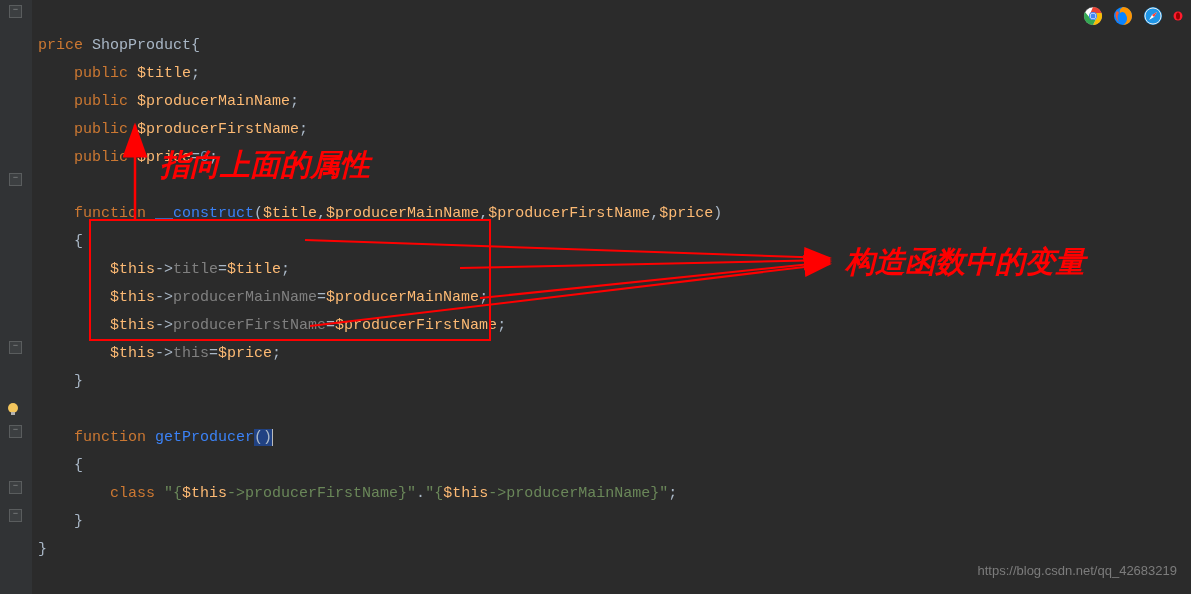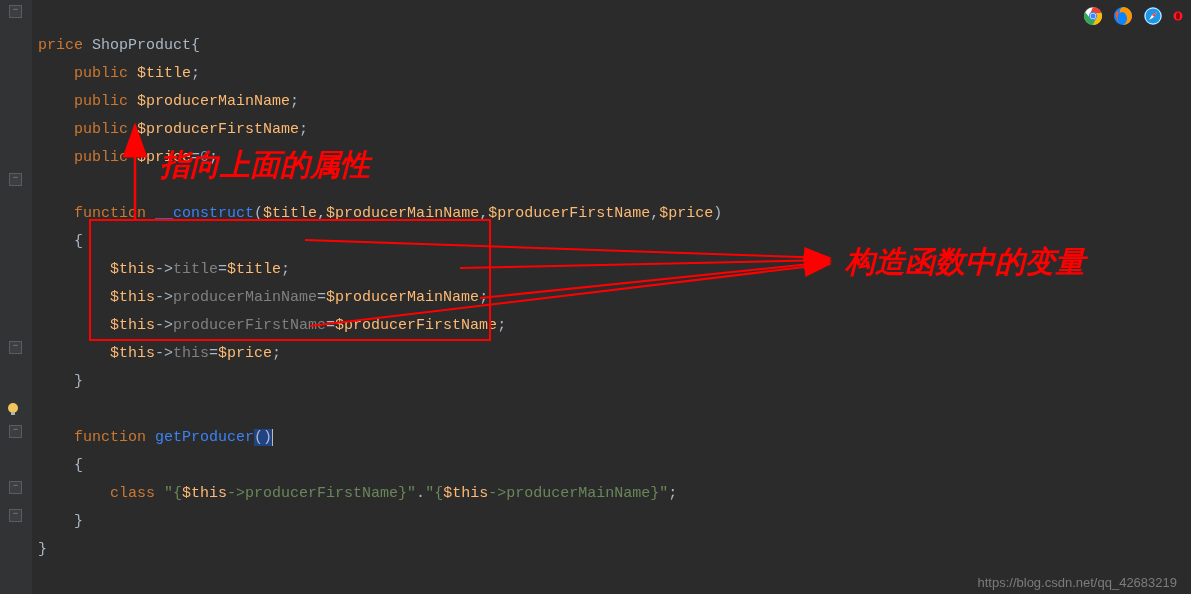--- a/index.html
+++ b/index.html
@@ -8,21 +8,21 @@
   .code{position:absolute;left:32px;top:0;right:0;padding:4px 0 0 6px;color:#a9b7c6;line-height:28px;white-space:pre}
   .kw{color:#cc7832}
   .var{color:#fdba74}
   .fn{color:#3b82f6}
   .str{color:#6a8759}
   .num{color:#6897bb}
   .dim{color:#808080}
   .cursor{border-left:1px solid #bbbbbb}
   .float-icons{position:absolute;top:6px;right:8px;display:flex;gap:10px}
   .ficon{width:20px;height:20px;border-radius:50%;display:flex;align-items:center;justify-content:center}
-  .watermark{position:absolute;right:14px;bottom:4px;color:#7c7c7c;font-family:Arial,sans-serif;font-size:13px}
+  .watermark{position:absolute;right:14px;bottom:16px;color:#7c7c7c;font-family:Arial,sans-serif;font-size:13px}
   svg.overlay{position:absolute;left:0;top:0;pointer-events:none}
   .anno{font-family:"KaiTi","STKaiti",cursive;fill:#ff0000;font-size:30px;font-weight:bold;font-style:italic}
   .bulb{position:absolute;left:6px;top:402px;width:14px;height:14px}
 </style>
 </head>
 <body>
 
 <div class="gutter">
   <div class="fold" style="top:5px">−</div>
   <div class="fold" style="top:173px">−</div>

